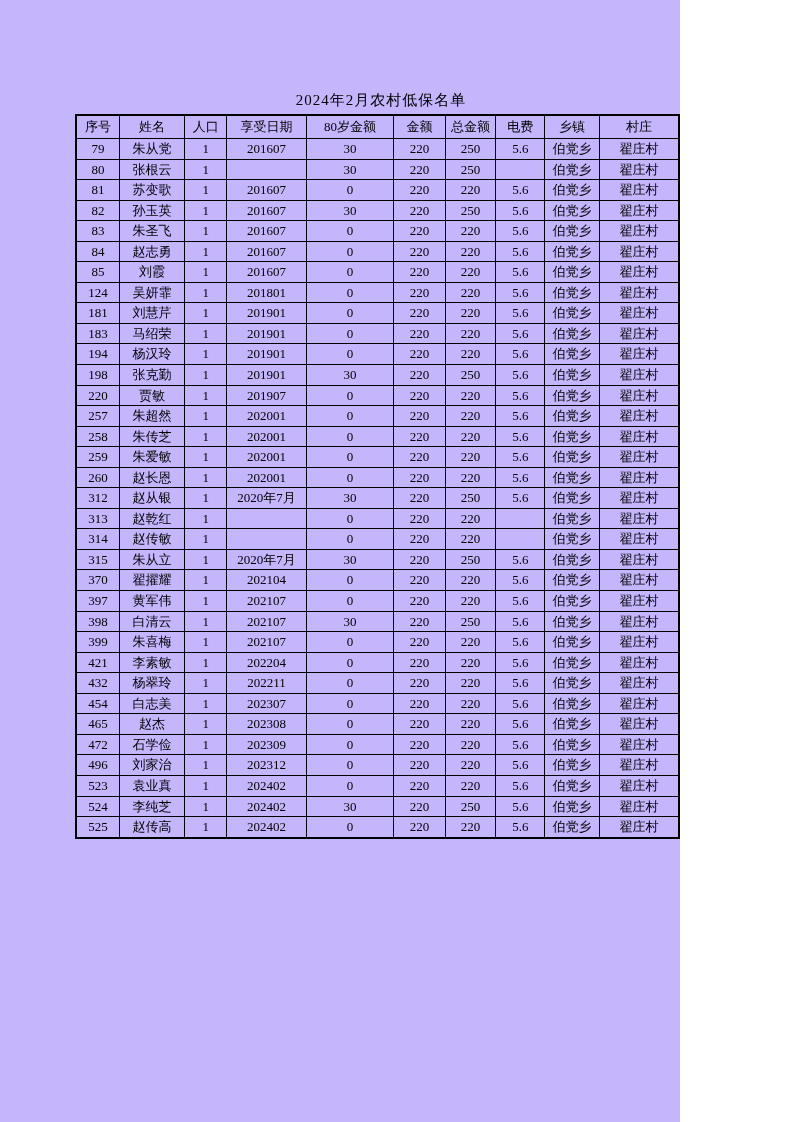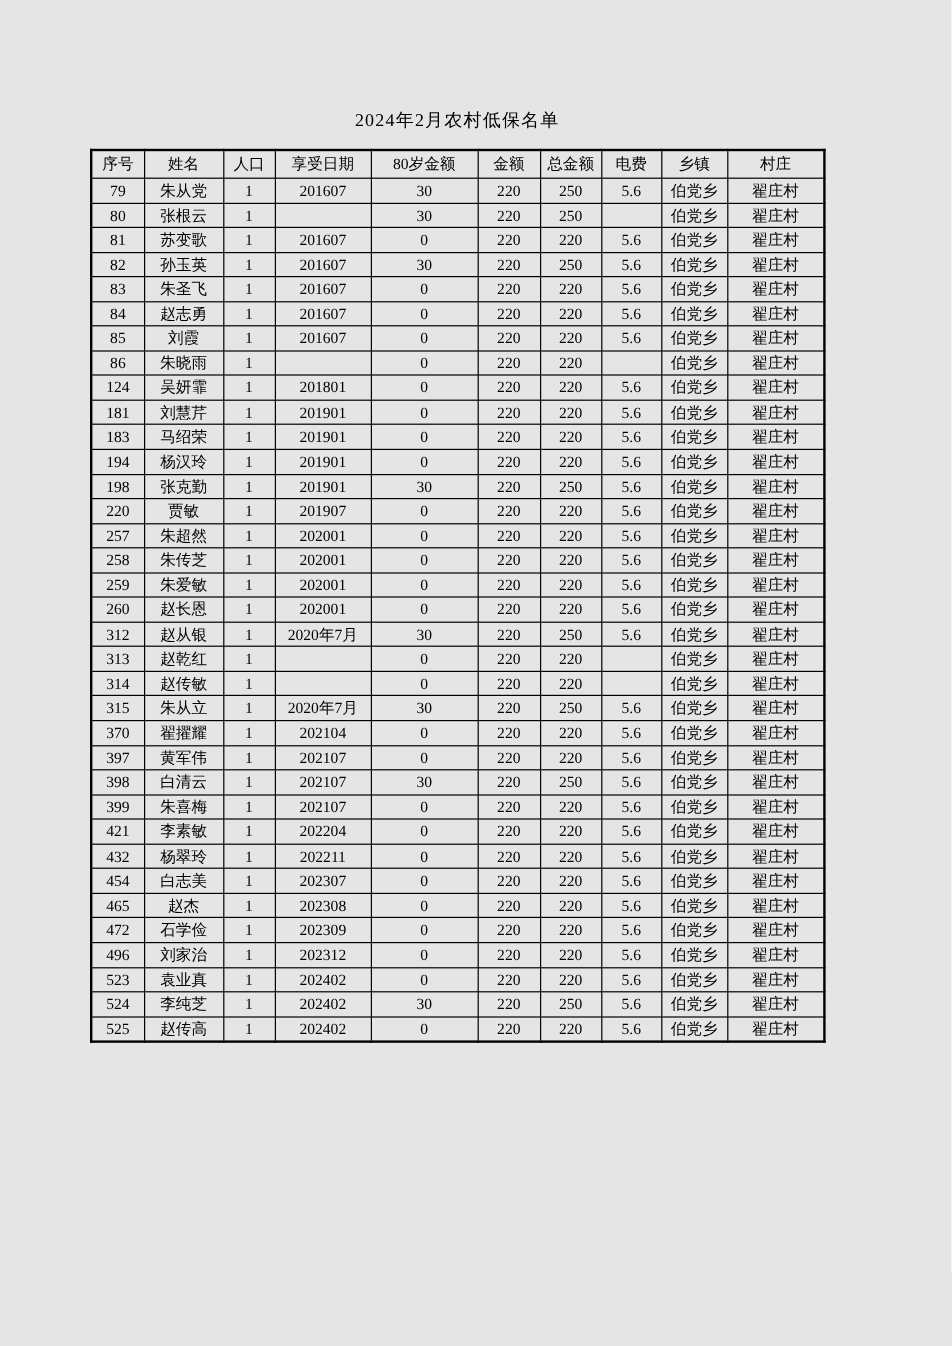--- a/index.html
+++ b/index.html
@@ -2,23 +2,23 @@
 <html><head>
 <meta charset="utf-8">
 <style>
   html, body {
     margin: 0;
     padding: 0;
     background: #ffffff;
   }
   .page {
     position: relative;
-    width: 793px;
+    width: 680px;
     height: 1122px;
-    background: #e5e5e5;
+    background: #c4b5fd;
     color: #000000;
     font-family: "Liberation Serif", "DejaVu Serif", serif;
     overflow: hidden;
   }
   .doc-title {
     position: absolute;
     top: 91px;
     left: 75px;
     width: 612px;
     text-align: center;
@@ -26,21 +26,20 @@
     letter-spacing: 1px;
     white-space: nowrap;
   }
   table.welfare {
     position: absolute;
     top: 114px;
     left: 75px;
     border-collapse: collapse;
     table-layout: fixed;
     border: 2px solid #000000;
-    margin-top: 10px;
   }
   table.welfare th,
   table.welfare td {
     border: 1px solid #000000;
     text-align: center;
     vertical-align: middle;
     font-size: 13px;
     font-weight: normal;
     padding: 0;
     height: 19.55px;
@@ -166,32 +165,20 @@
           <td>1</td>
           <td>201607</td>
           <td>0</td>
           <td>220</td>
           <td>220</td>
           <td>5.6</td>
           <td>伯党乡</td>
           <td>翟庄村</td>
         </tr>
         <tr>
-          <td>86</td>
-          <td>朱晓雨</td>
-          <td>1</td>
-          <td></td>
-          <td>0</td>
-          <td>220</td>
-          <td>220</td>
-          <td></td>
-          <td>伯党乡</td>
-          <td>翟庄村</td>
-        </tr>
-        <tr>
           <td>124</td>
           <td>吴妍霏</td>
           <td>1</td>
           <td>201801</td>
           <td>0</td>
           <td>220</td>
           <td>220</td>
           <td>5.6</td>
           <td>伯党乡</td>
           <td>翟庄村</td>

